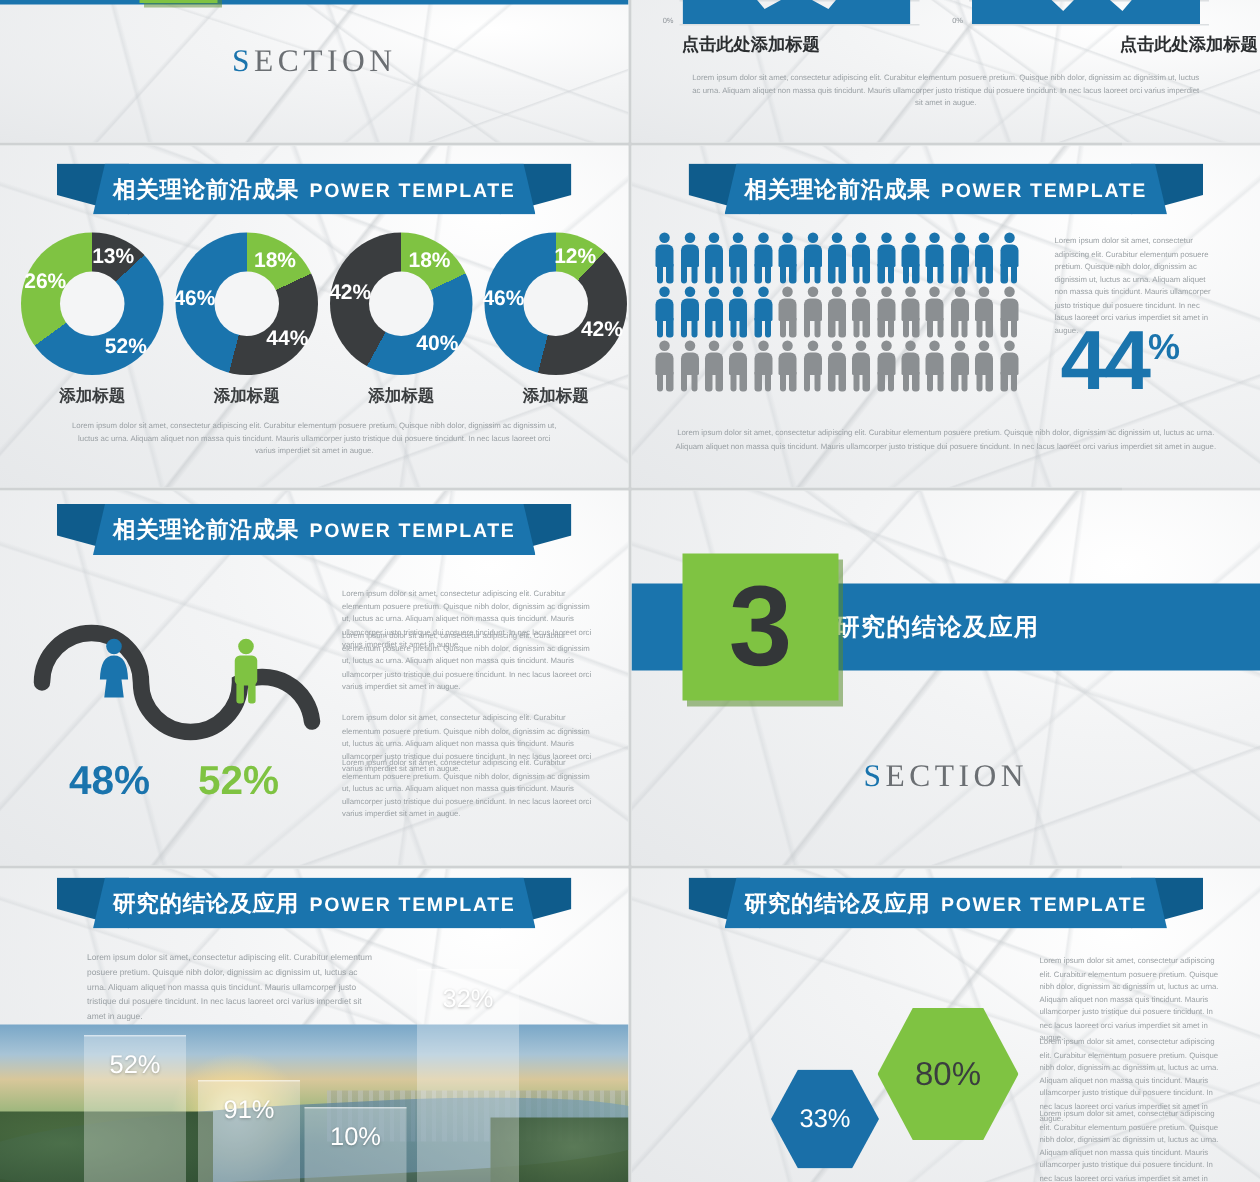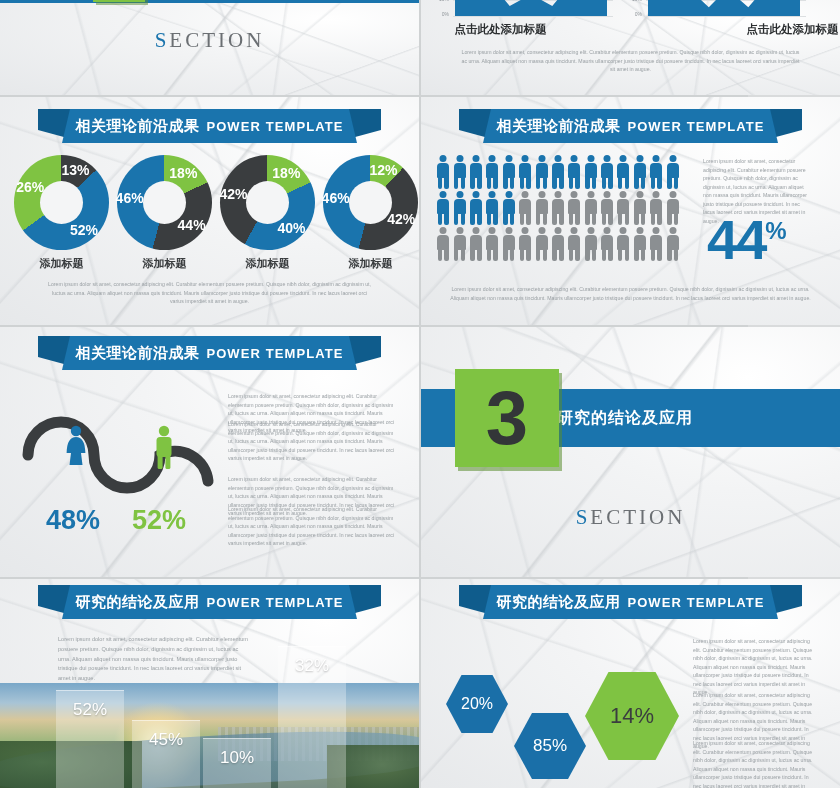--- a/index.html
+++ b/index.html
@@ -663,21 +663,21 @@
       <div class="city"></div>
       <div class="river"></div>
       <div class="trees"></div>
       <div class="trees2"></div>
     </div>
 
     <div class="vbar" style="left:56px; width:68px; height:104px;">
       <div class="v">52%</div>
     </div>
     <div class="vbar" style="left:132px; width:68px; height:74px;">
-      <div class="v">45%</div>
+      <div class="v">91%</div>
     </div>
     <div class="vbar" style="left:203px; width:68px; height:56px;">
       <div class="v">10%</div>
     </div>
     <div class="vbar" style="left:278px; width:68px; height:148px;">
       <div class="v">32%</div>
     </div>
   </div>
 
   <div class="slide">
@@ -685,28 +685,25 @@
 
     <div class="ribbon" style="top:6px;">
       <div class="wing l"></div>
       <div class="wing r"></div>
       <div class="body">
         <span class="cn">研究的结论及应用</span>
         <span class="en">POWER TEMPLATE</span>
       </div>
     </div>
 
-    <div class="hex blue" style="left:25px; top:96px; width:62px; height:58px; font-size:16px;">
-      <span>20%</span>
-    </div>
     <div class="hex blue" style="left:93px; top:134px; width:72px; height:66px; font-size:17px;">
-      <span>85%</span>
+      <span>33%</span>
     </div>
     <div class="hex green" style="left:164px; top:93px; width:94px; height:88px; font-size:22px;">
-      <span>14%</span>
+      <span>80%</span>
     </div>
 
     <div class="lorem lorem-left" style="left:272px; top:58px; width:125px;">Lorem ipsum dolor sit amet, consectetur adipiscing elit. Curabitur elementum posuere pretium. Quisque nibh dolor, dignissim ac dignissim ut, luctus ac urna. Aliquam aliquet non massa quis tincidunt. Mauris ullamcorper justo tristique dui posuere tincidunt. In nec lacus laoreet orci varius imperdiet sit amet in augue.</div>
     <div class="lorem lorem-left" style="left:272px; top:112px; width:125px;">Lorem ipsum dolor sit amet, consectetur adipiscing elit. Curabitur elementum posuere pretium. Quisque nibh dolor, dignissim ac dignissim ut, luctus ac urna. Aliquam aliquet non massa quis tincidunt. Mauris ullamcorper justo tristique dui posuere tincidunt. In nec lacus laoreet orci varius imperdiet sit amet in augue.</div>
     <div class="lorem lorem-left" style="left:272px; top:160px; width:125px;">Lorem ipsum dolor sit amet, consectetur adipiscing elit. Curabitur elementum posuere pretium. Quisque nibh dolor, dignissim ac dignissim ut, luctus ac urna. Aliquam aliquet non massa quis tincidunt. Mauris ullamcorper justo tristique dui posuere tincidunt. In nec lacus laoreet orci varius imperdiet sit amet in augue.</div>
   </div>
 
 </div>
 
 </body></html>

